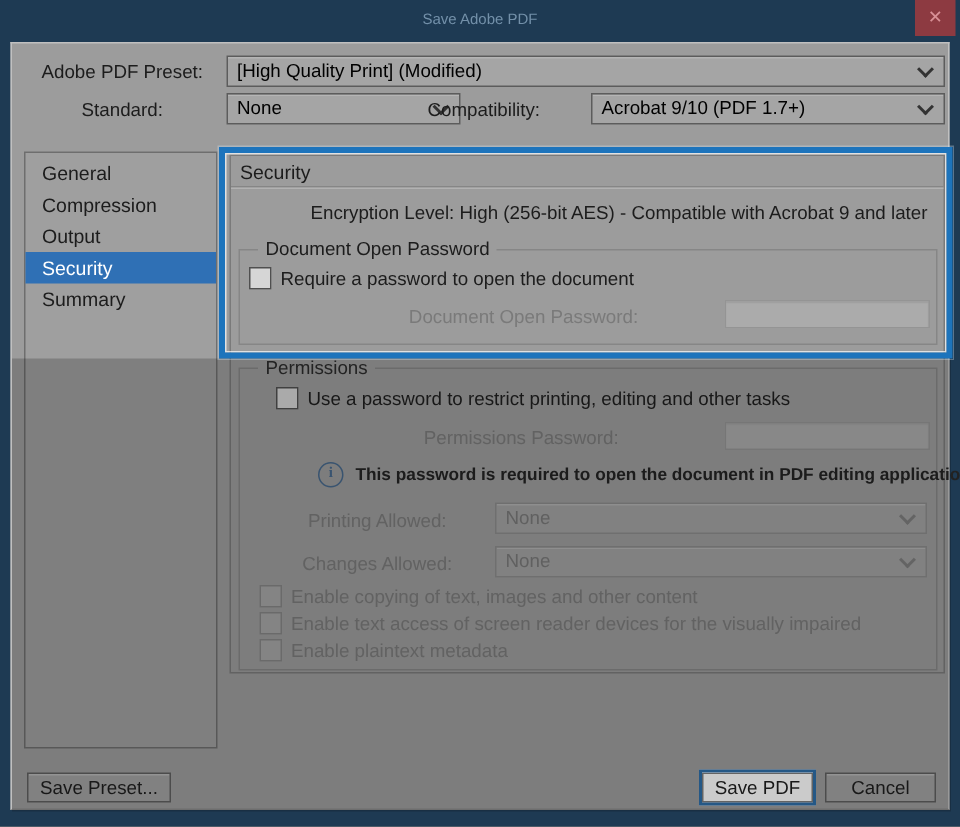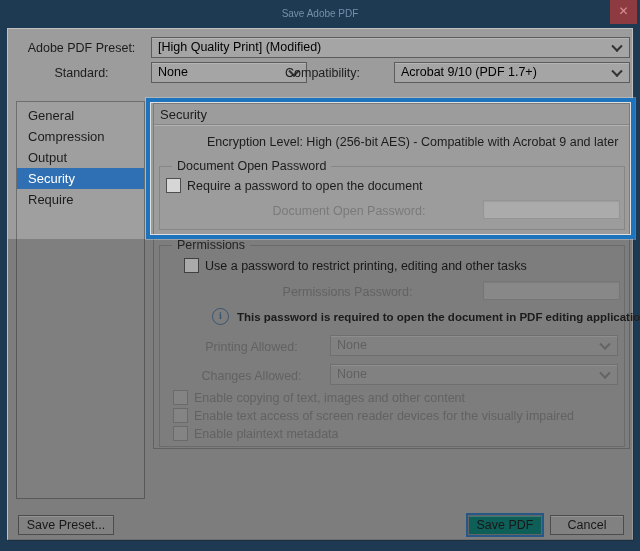--- a/index.html
+++ b/index.html
@@ -68,21 +68,21 @@
   .hl-box{left:138px;top:69px;width:489px;height:141px;border:4px solid #1d74bc;
     box-shadow:inset 0 0 0 1px rgba(255,255,255,.7),0 0 0 1px rgba(210,230,245,.35);
     z-index:6;pointer-events:none;}
   .dim{left:0;top:210px;width:626px;height:302px;background:rgba(10,10,10,.21);
     z-index:5;pointer-events:none;}
 
   
   .btn{background:#a2a2a2;border:1px solid #5f5f5f;text-align:center;
     font-size:12.5px;line-height:18px;box-shadow:inset 0 1px 0 rgba(255,255,255,.25);cursor:default;white-space:nowrap;}
   .btn-save-preset{left:10px;top:486px;width:96px;height:20px;}
-  .btn-savepdf-ring{left:458px;top:484px;width:78px;height:24px;border:2px solid #2d6da8;background:#0f766e;
+  .btn-savepdf-ring{left:458px;top:484px;width:78px;height:24px;border:2px solid #2d6da8;background:#ffffff;
     box-shadow:inset 0 0 0 1px #7d7d7d;}
   .btn-savepdf{left:1px;top:1px;width:72px;height:18px;border:none;background:transparent;line-height:18px;}
   .btn-cancel{left:542px;top:486px;width:74px;height:20px;}
 </style>
 </head>
 <body>
 
 <div class="abs titlebar">
   <div class="title">Save Adobe PDF</div>
 </div>
@@ -106,21 +106,21 @@
     <span>Acrobat 9/10 (PDF 1.7+)</span>
     <span class="chev"></span>
   </div>
 
   <div class="abs sidebar">
     <div style="height:3px;"></div>
     <div class="side-item">General</div>
     <div class="side-item">Compression</div>
     <div class="side-item">Output</div>
     <div class="side-item selected">Security</div>
-    <div class="side-item">Require</div>
+    <div class="side-item">Summary</div>
   </div>
 
   <div class="abs panel">
     <div class="abs panel-title">Security</div>
     <div class="abs panel-sep"></div>
     <div class="abs enc-line">Encryption Level: High (256-bit AES) - Compatible with Acrobat 9 and later</div>
 
     <div class="abs groupbox gb1">
       <div class="legend">Document Open Password</div>
       <div class="abs cbrow" style="left:6px;top:11px;">

